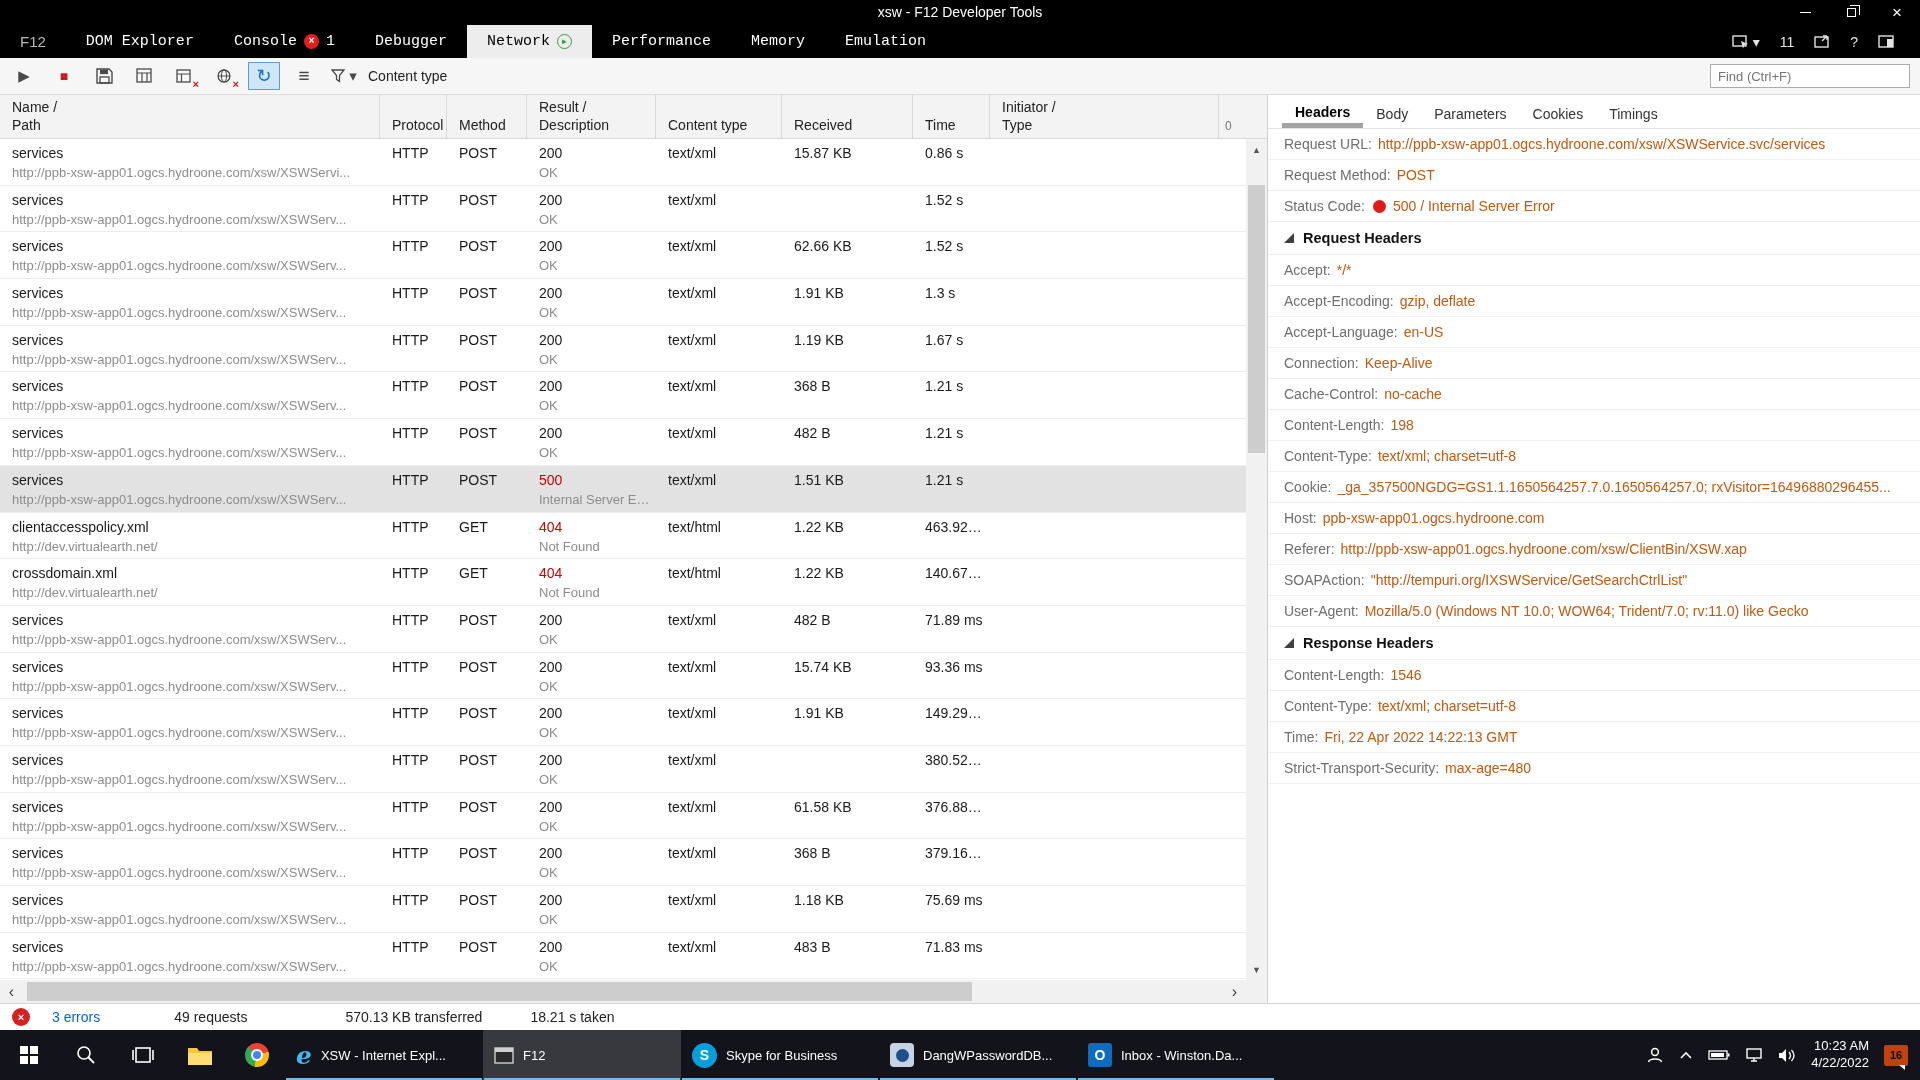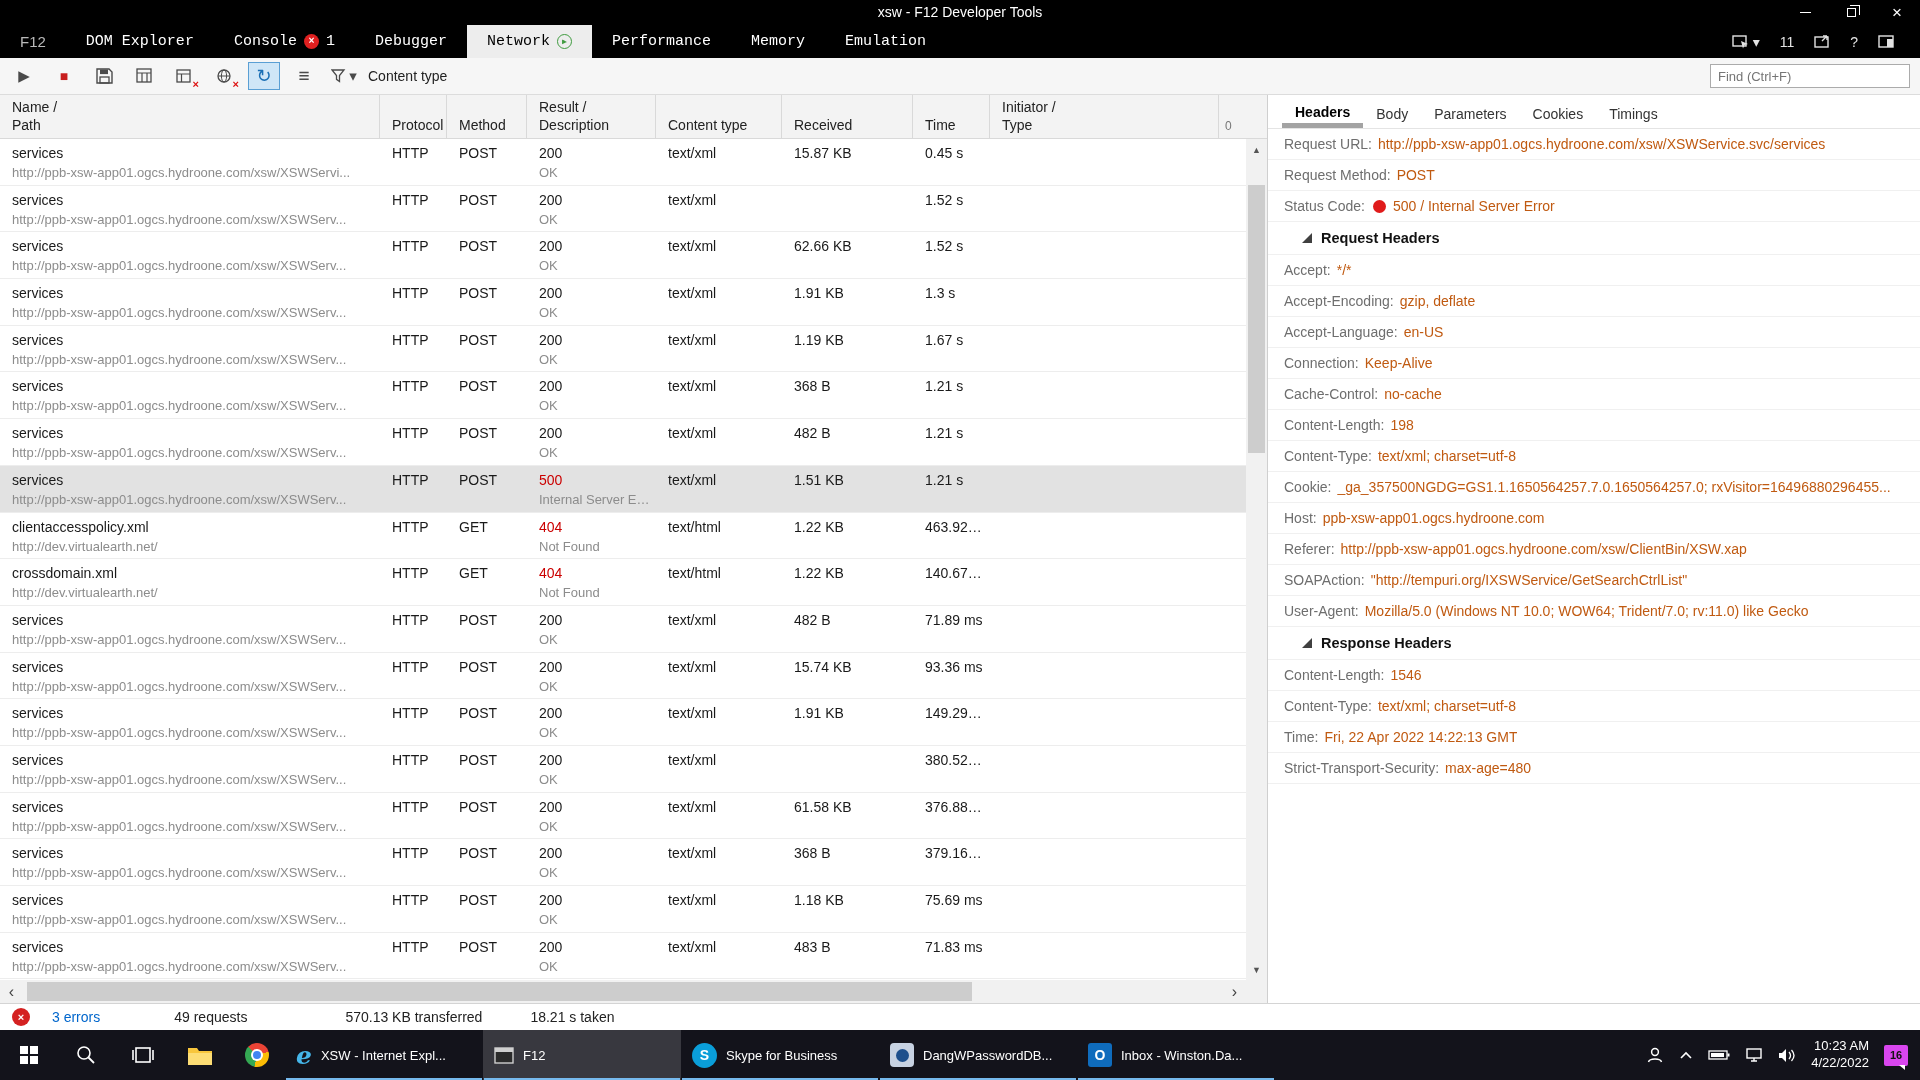--- a/index.html
+++ b/index.html
@@ -76,21 +76,21 @@
 
   
   .right-panel { flex:1; position:relative; background:#fff; overflow:hidden; }
   .dtabs { display:flex; height:34px; align-items:flex-end; padding-left:14px; border-bottom:1px solid #e4e4e4; }
   .dtab { padding:7px 13px 6px; font-size:14px; color:#333; white-space:nowrap; }
   .dtab.active { font-weight:bold; color:#000; border-bottom:5px solid #a3a3a3; padding-bottom:3px; }
   .drow { height:31px; display:flex; align-items:center; padding-left:16px; border-bottom:1px solid #f0f0f0; font-size:14px; white-space:nowrap; overflow:hidden; }
   .dlabel { color:#6e6e6e; margin-right:6px; flex:0 0 auto; }
   .dvalue { color:#c05a11; overflow:hidden; text-overflow:ellipsis; }
   .status-dot { width:13px; height:13px; border-radius:50%; background:#e01b1b; flex:0 0 auto; margin:0 7px 0 2px; }
-  .dsection { height:33px; display:flex; align-items:center; padding-left:34px; gap:9px; border-bottom:1px solid #f0f0f0; }
+  .dsection { height:33px; display:flex; align-items:center; padding-left:16px; gap:9px; border-bottom:1px solid #f0f0f0; }
   .tri { width:0; height:0; border-left:10px solid transparent; border-bottom:10px solid #404040; }
   .stitle { font-weight:bold; font-size:14.5px; color:#111; }
 
   
   .statusbar { position:absolute; bottom:50px; left:0; right:0; height:27px; background:#fff; border-top:1px solid #d4d4d4; display:flex; align-items:center; font-size:14px; color:#222; }
   .err-circle { width:18px; height:18px; border-radius:50%; background:#d42121; color:#fff; display:flex; align-items:center; justify-content:center; font-size:11px; font-weight:bold; margin-left:12px; flex:0 0 auto; }
   .errors-link { color:#0066cc; margin-left:22px; }
   .sb-item.requests { margin-left:74px; }
   .sb-item.transferred { margin-left:98px; }
   .sb-item.taken { margin-left:48px; }
@@ -113,21 +113,21 @@
 
   .ie-e { font-family:"DejaVu Serif", serif; font-style:italic; font-weight:bold; font-size:25px; color:#45b6ea; line-height:1; }
   .skype-circle { width:25px; height:25px; border-radius:50%; background:#0a9ed9; color:#fff; font-size:14px; font-weight:bold; display:flex; align-items:center; justify-content:center; }
   .keepass-sq { width:24px; height:24px; border-radius:4px; background:#c7d2e2; display:flex; align-items:center; justify-content:center; }
   .keepass-sq div { width:13px; height:13px; border-radius:50%; background:#1d4f8c; }
   .outlook-sq { width:24px; height:24px; border-radius:3px; background:#0f6cbd; color:#fff; font-weight:bold; font-size:14px; display:flex; align-items:center; justify-content:center; }
 
   .tray { margin-left:auto; display:flex; align-items:center; gap:15px; padding-right:12px; }
   .tray svg { display:block; }
   .clock { text-align:right; font-size:13px; line-height:1.3; }
-  .ac-bubble { width:24px; height:21px; background:#d946ef; border-radius:2px; color:#111; font-size:11px; font-weight:bold; display:flex; align-items:center; justify-content:center; position:relative; }
+  .ac-bubble { width:24px; height:21px; background:#c2410c; border-radius:2px; color:#111; font-size:11px; font-weight:bold; display:flex; align-items:center; justify-content:center; position:relative; }
   .ac-bubble::after { content:""; position:absolute; bottom:-4px; right:3px; border-left:6px solid transparent; border-top:5px solid #fff; }
 </style>
 </head>
 <body>
 
 <div class="titlebar">
   <div class="title">xsw - F12 Developer Tools</div>
   <div class="win-controls">
     <div class="wbtn">
         <div class="min-glyph"></div>
@@ -299,21 +299,21 @@
             <div class="l1">200</div>
             <div class="l2">OK</div>
           </div>
           <div class="cell w-ctype">
             <div class="l1">text/xml</div>
           </div>
           <div class="cell w-recv">
             <div class="l1">15.87 KB</div>
           </div>
           <div class="cell w-time">
-            <div class="l1">0.45 s</div>
+            <div class="l1">0.86 s</div>
           </div>
           <div class="cell w-init"></div>
           <div class="cell w-tl"></div>
         </div>
 
         <div class="trow">
           <div class="cell w-name">
             <div class="l1">services</div>
             <div class="l2">http://ppb-xsw-app01.ogcs.hydroone.com/xsw/XSWServ...</div>
           </div>

